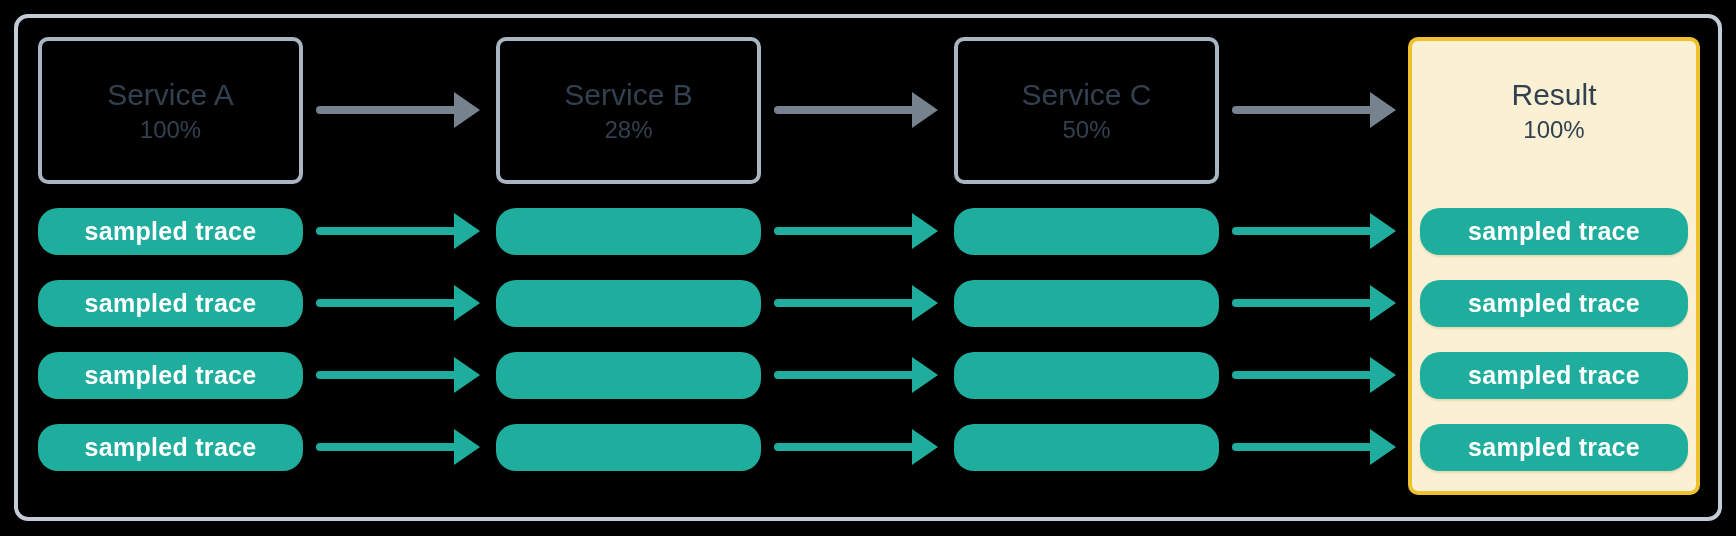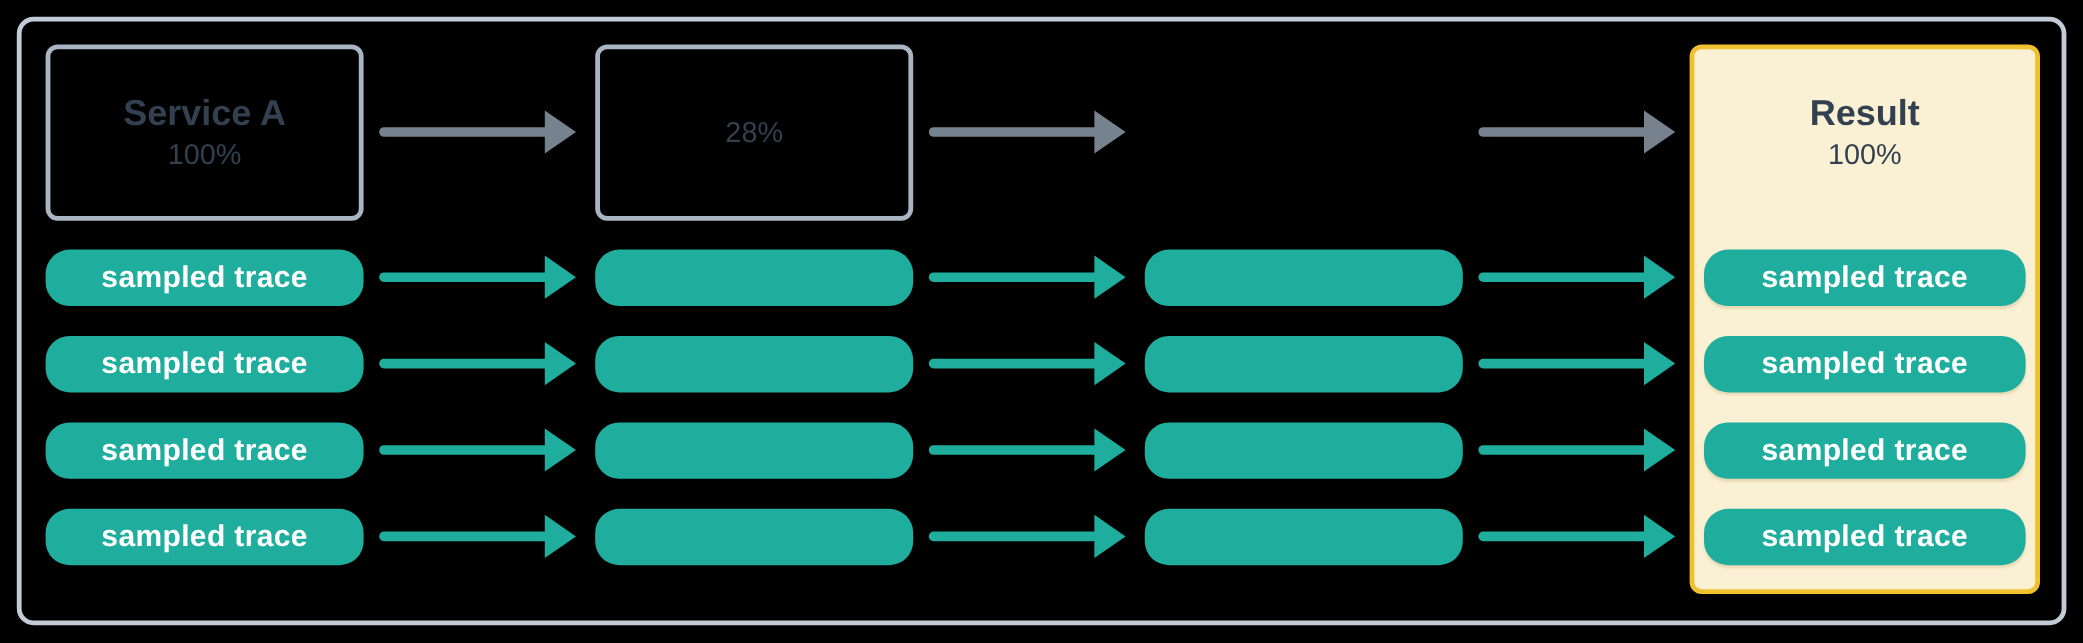--- a/index.html
+++ b/index.html
@@ -17,21 +17,21 @@
   html,body{width:1736px;height:536px;overflow:hidden}
   body{background:var(--canvas-bg);font-family:"Liberation Sans",sans-serif;}
   .canvas{position:relative;width:1736px;height:536px;background:var(--canvas-bg);}
   .frame{position:absolute;left:14px;top:14px;width:1708px;height:507px;
     border:4px solid var(--container-border);border-radius:14px;background:transparent;}
   
   .box{position:absolute;top:37px;width:265px;height:147px;
     border:4px solid var(--service-border);border-radius:10px;
     display:flex;flex-direction:column;align-items:center;justify-content:center;gap:8px;}
   .col-a{left:38px}.col-b{left:496px}.col-c{left:954px}
-  .box-name{color:var(--service-text);font-size:30px;font-weight:bold;line-height:1;}
+  .box-name{color:var(--service-text);font-size:30px;font-weight:normal;line-height:1;}
   .box-rate{color:var(--service-text);font-size:24px;font-weight:normal;line-height:1;}
   
   .result{position:absolute;left:1408px;top:37px;width:292px;height:458px;
     background:var(--result-bg);border:4px solid var(--result-border);border-radius:10px;}
   .result-titlebox{position:absolute;left:1408px;top:37px;width:292px;height:147px;
     display:flex;flex-direction:column;align-items:center;justify-content:center;gap:8px;}
   
   .pill{position:absolute;width:265px;height:47px;border-radius:20px;background:var(--teal);
     display:flex;align-items:center;justify-content:center;}
   .pill-label{color:var(--pill-text);font-size:25px;font-weight:bold;letter-spacing:.3px;line-height:1;}
@@ -54,21 +54,26 @@
 <body>
 
 <div class="canvas">
   <div class="frame"></div>
 
   <div class="box col-a">
     <span class="box-name">Service A</span>
     <span class="box-rate">100%</span>
   </div>
   <div class="box col-b">
+    <span class="box-name">Service B</span>
     <span class="box-rate">28%</span>
+  </div>
+  <div class="box col-c">
+    <span class="box-name">Service C</span>
+    <span class="box-rate">50%</span>
   </div>
 
   <div class="result"></div>
   <div class="result-titlebox">
     <span class="box-name">Result</span>
     <span class="box-rate">100%</span>
   </div>
 
   <div class="arrow gray gap-1 arow-0">
     <div class="shaft"></div>

